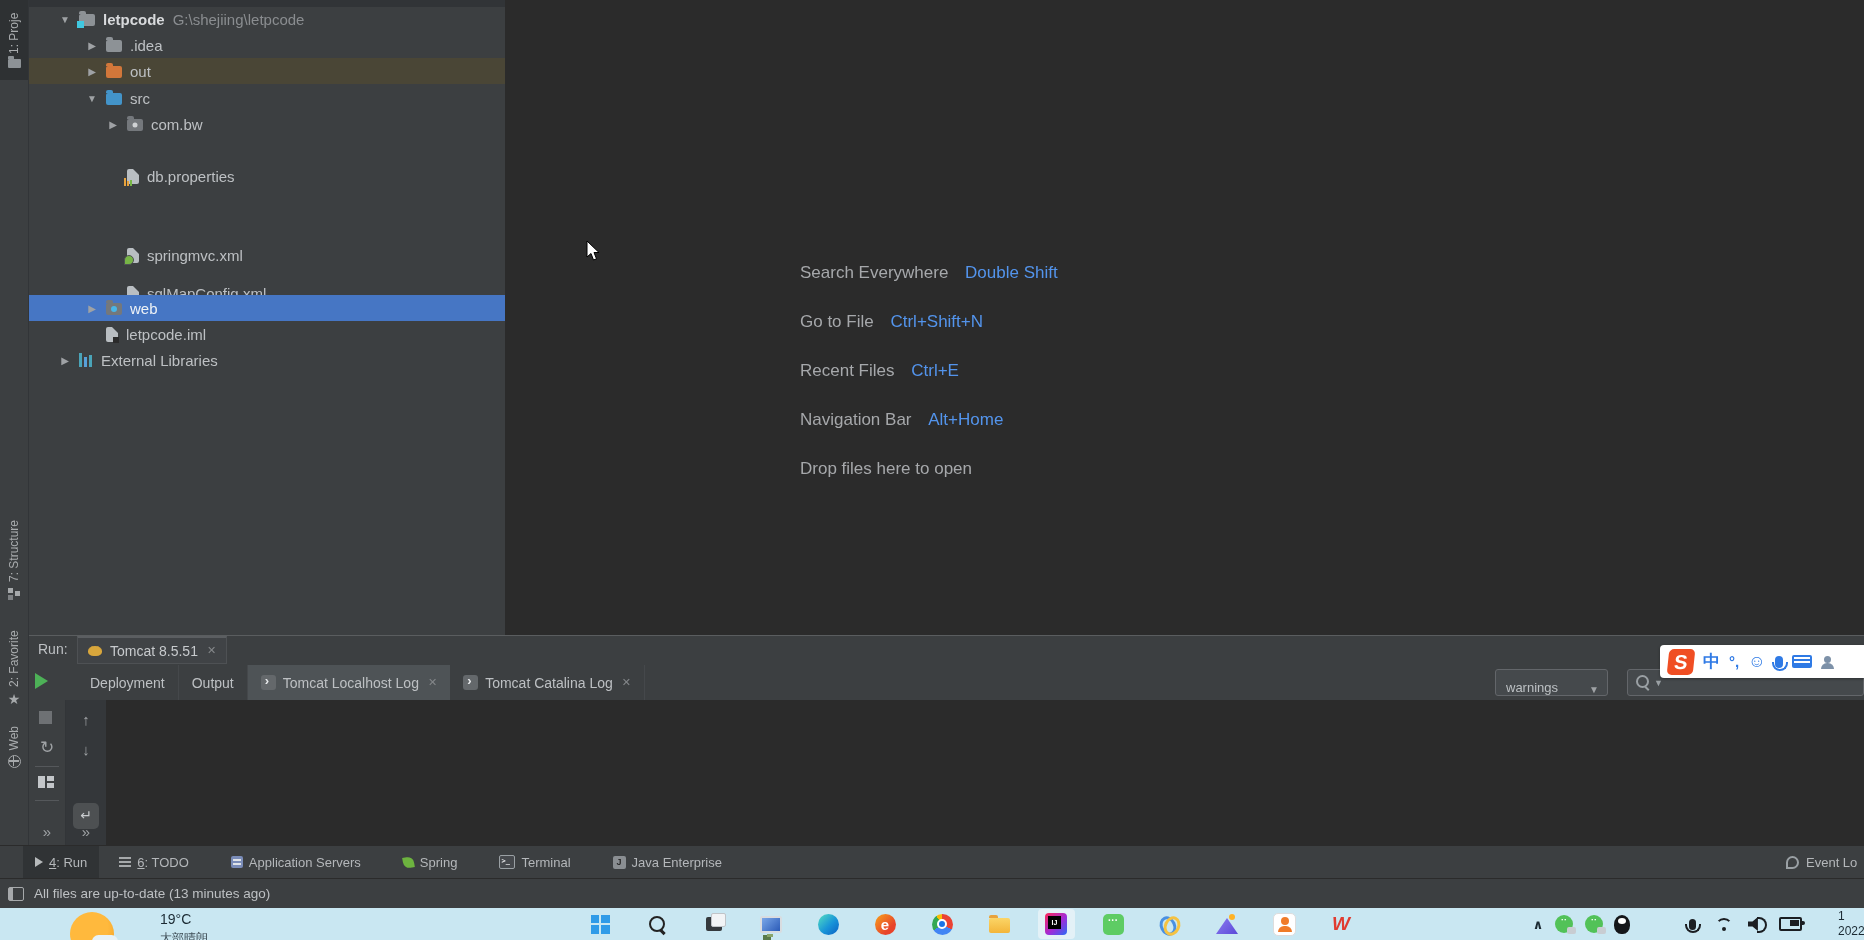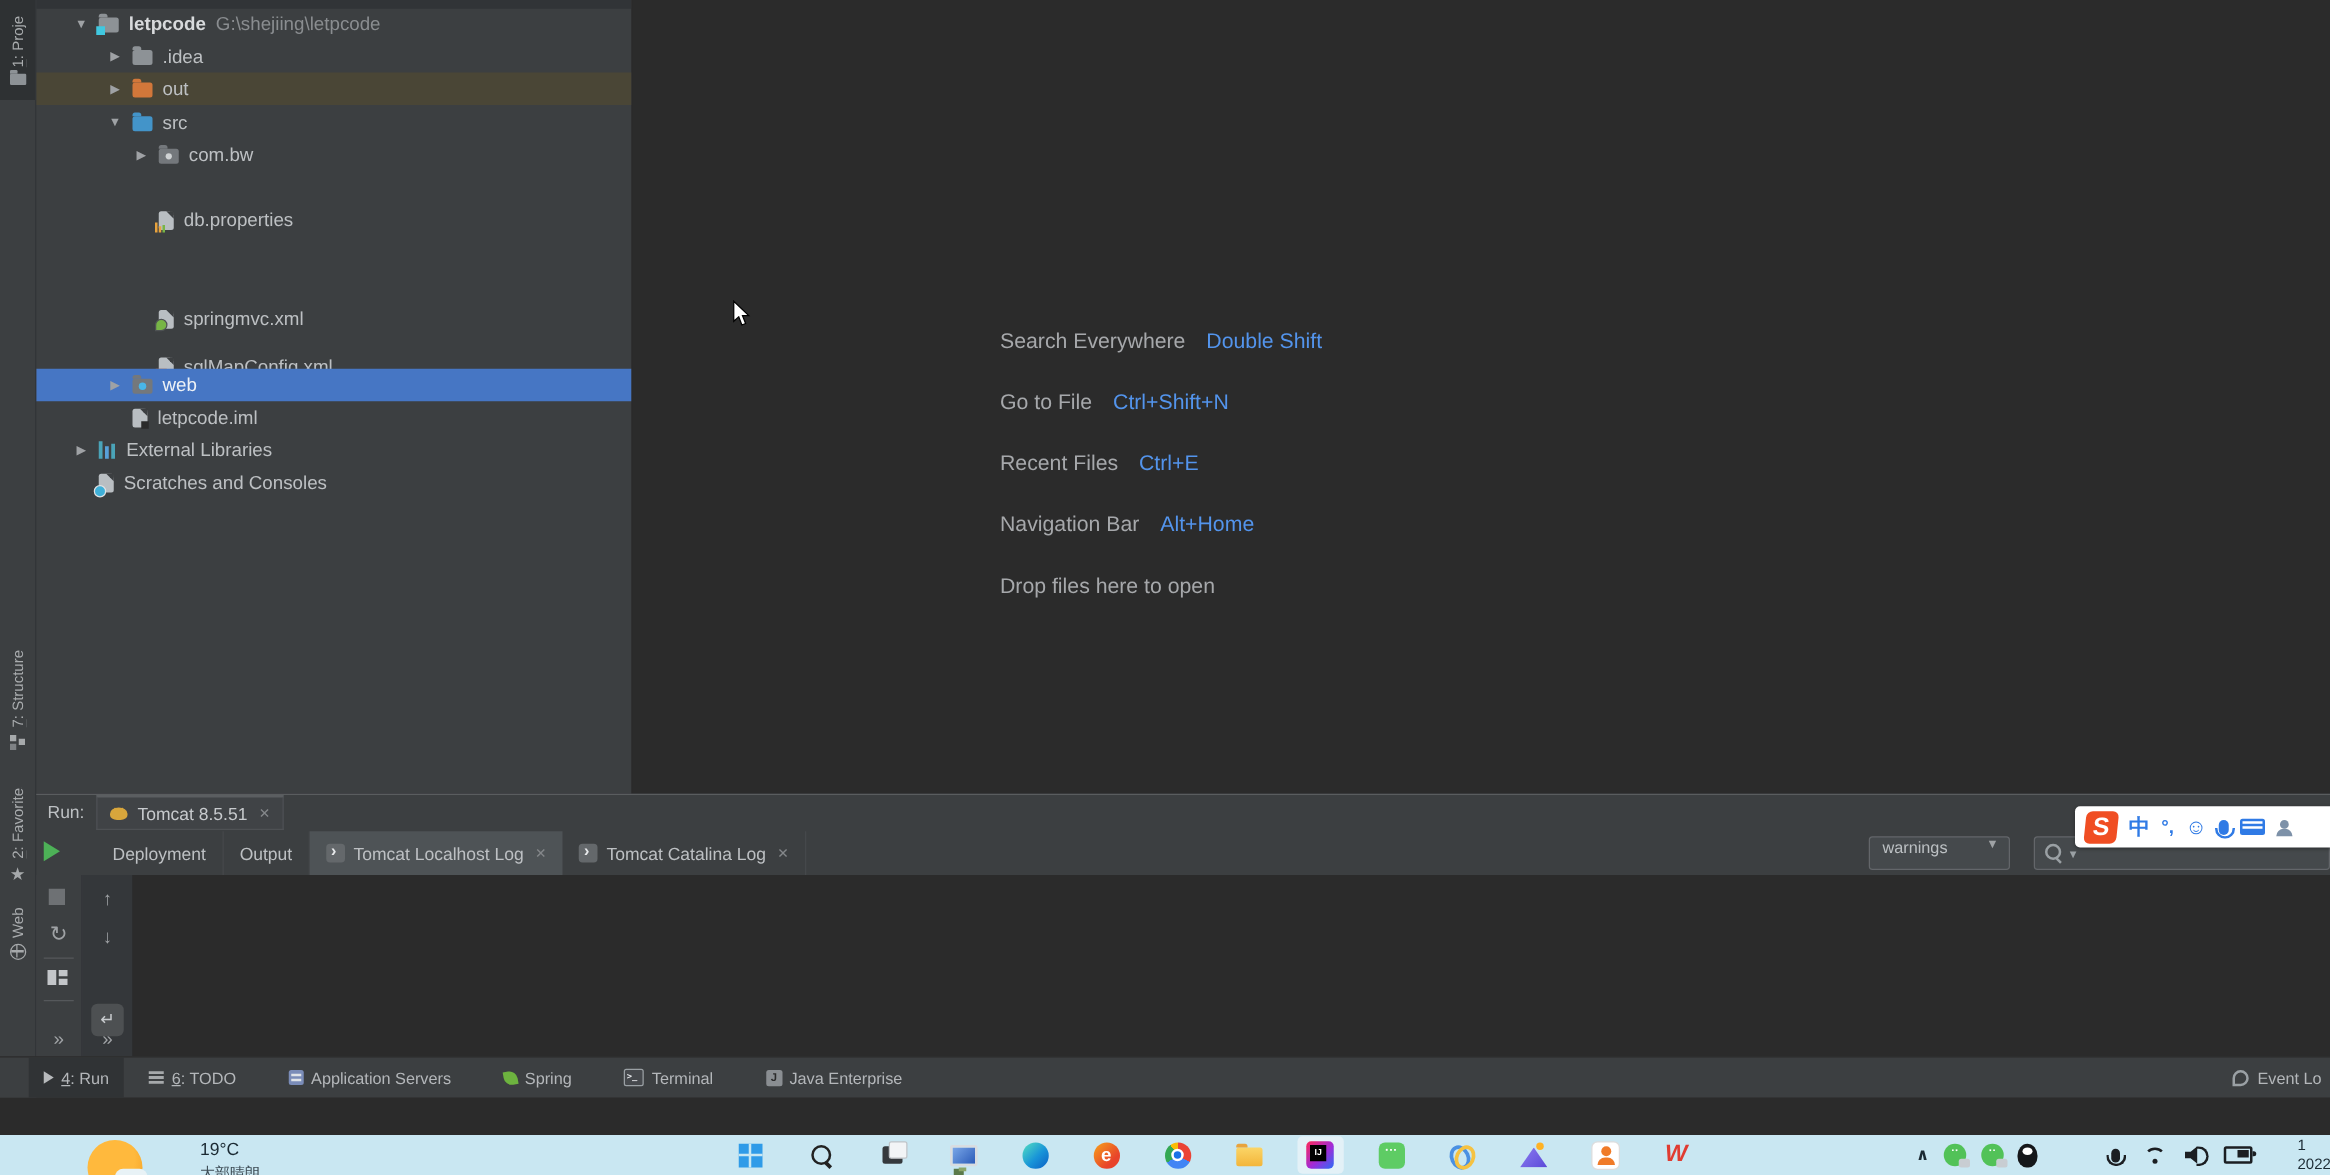--- a/index.html
+++ b/index.html
@@ -75,21 +75,21 @@
   .run-tab-title{margin-left:8px;font-size:14px;color:#c7cacd;}
   .tab-x{margin-left:9px;font-size:11px;color:#84878a;cursor:pointer;}
   .run-tabs-row{position:absolute;left:0;top:29px;width:100%;height:35px;display:flex;align-items:stretch;}
   .play-big{position:absolute;left:6px;top:8px;width:0;height:0;border-left:13px solid #4db157;border-top:8px solid transparent;border-bottom:8px solid transparent;}
   .rtab{display:flex;align-items:center;padding:0 13px;font-size:14px;color:#bdc0c3;border-right:1px solid #45484b;}
   .rtab:first-of-type{margin-left:48px;}
   .rtab.selected{background:#4e5356;border-right:none;}
   .console-ic{width:15px;height:15px;background:#64686b;border-radius:3px;position:relative;margin-right:7px;flex:none;}
   .console-ic::before{content:"›";position:absolute;left:4px;top:-2px;font-size:13px;font-weight:bold;color:#e8eaec;}
   
-  .warnings-box{position:absolute;left:1466px;top:33px;width:113px;height:27px;background:#45494c;border:1px solid #63666a;border-radius:3px;box-sizing:border-box;display:flex;align-items:flex-start;font-size:13px;color:#bcc0c3;}
+  .warnings-box{position:absolute;left:1466px;top:33px;width:113px;height:27px;background:#45494c;border:1px solid #63666a;border-radius:3px;box-sizing:border-box;display:flex;align-items:flex-end;font-size:13px;color:#bcc0c3;}
   .warnings-box .wtxt{margin-left:10px;}
   .warnings-box .warr{margin-left:auto;margin-right:8px;font-size:10px;color:#9fa2a5;}
   .search-box{position:absolute;left:1598px;top:33px;width:237px;height:27px;background:#45494c;border:1px solid #63666a;border-radius:3px;box-sizing:border-box;}
   .mag{position:absolute;left:8px;top:5px;width:9px;height:9px;border:2px solid #9aa0a4;border-radius:50%;}
   .mag::after{content:"";position:absolute;left:8px;top:9px;width:2px;height:5px;background:#9aa0a4;transform:rotate(-45deg);}
   .mag-arr{position:absolute;left:26px;top:8px;font-size:9px;color:#9aa0a4;}
   
   .sogou-bar{position:absolute;left:1631px;top:9px;width:204px;height:33px;background:#fff;border-radius:4px;display:flex;align-items:center;gap:9px;padding-left:8px;box-shadow:0 1px 3px rgba(0,0,0,.35);}
   .sg-s{width:26px;height:26px;background:#f04e23;border-radius:5px;color:#fff;font-weight:bold;font-size:20px;line-height:26px;text-align:center;transform:skewX(-6deg);}
   .sg-zh{color:#2f7ae5;font-weight:bold;font-size:17px;}
@@ -268,25 +268,20 @@
     <div class="trow pad1" style="top:321px">
       <span class="sp"></span>
       <span class="file f-iml"></span>
       <span class="tl">letpcode.iml</span>
     </div>
     <div class="trow pad0" style="top:347px">
       <span class="arr">▶</span>
       <span class="lib"></span>
       <span class="tl">External Libraries</span>
     </div>
-    <div class="trow pad0" style="top:373px">
-      <span class="sp"></span>
-      <span class="file f-scratch"></span>
-      <span class="tl">Scratches and Consoles</span>
-    </div>
   </div>
 
   <div class="editor">
     <div class="shortcut-line" style="top:263px">
       <span class="sc-label">Search Everywhere</span>
       <span class="sc-keys">Double Shift</span>
     </div>
     <div class="shortcut-line" style="top:312px">
       <span class="sc-label">Go to File</span>
       <span class="sc-keys">Ctrl+Shift+N</span>
@@ -400,20 +395,24 @@
     <div class="tw-btn" style="margin-left:18px">
       <span class="tb-javaee"></span>
       <span>Java Enterprise</span>
     </div>
     <div class="event-log">
       <span class="tb-event"></span>
       <span>Event Lo</span>
     </div>
   </div>
 
+  <div class="status-bar">
+    <span class="status-ic"></span>
+    <span class="status-msg">All files are up-to-date (13 minutes ago)</span>
+  </div>
 
   <div class="taskbar">
     <div class="weather"></div>
     <span class="wx-temp">19°C</span>
     <span class="wx-desc">大部晴朗</span>
 
     <div class="idea-active"></div>
 
     <div class="tk" style="left:588px">
         <span class="win-start"></span>

